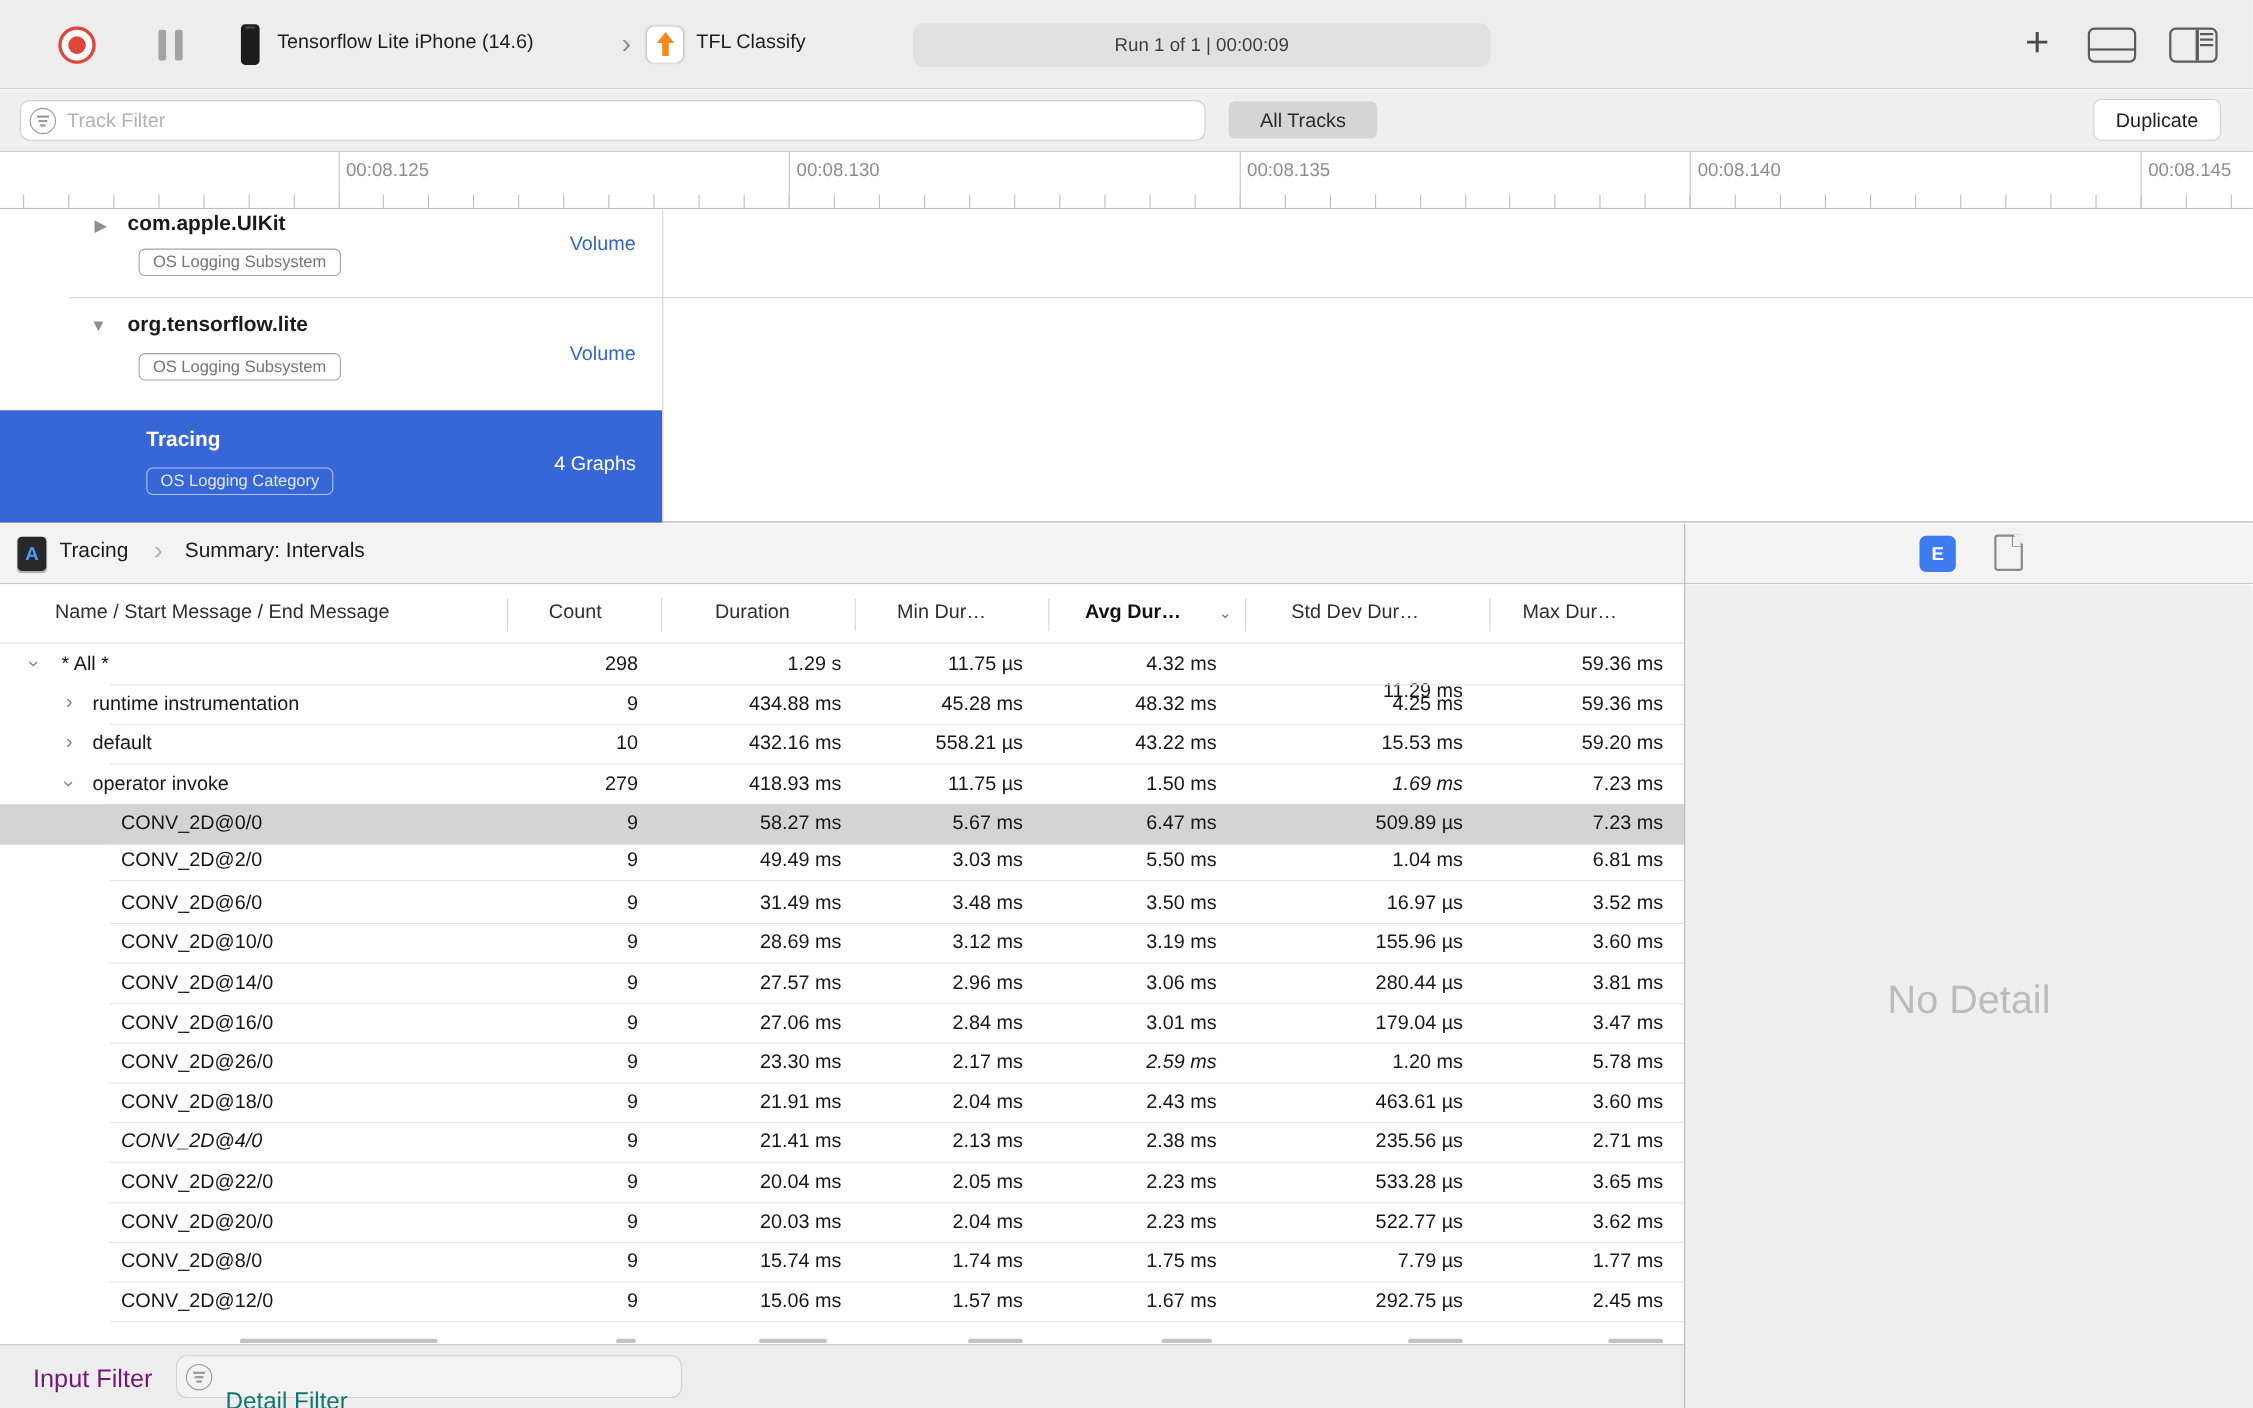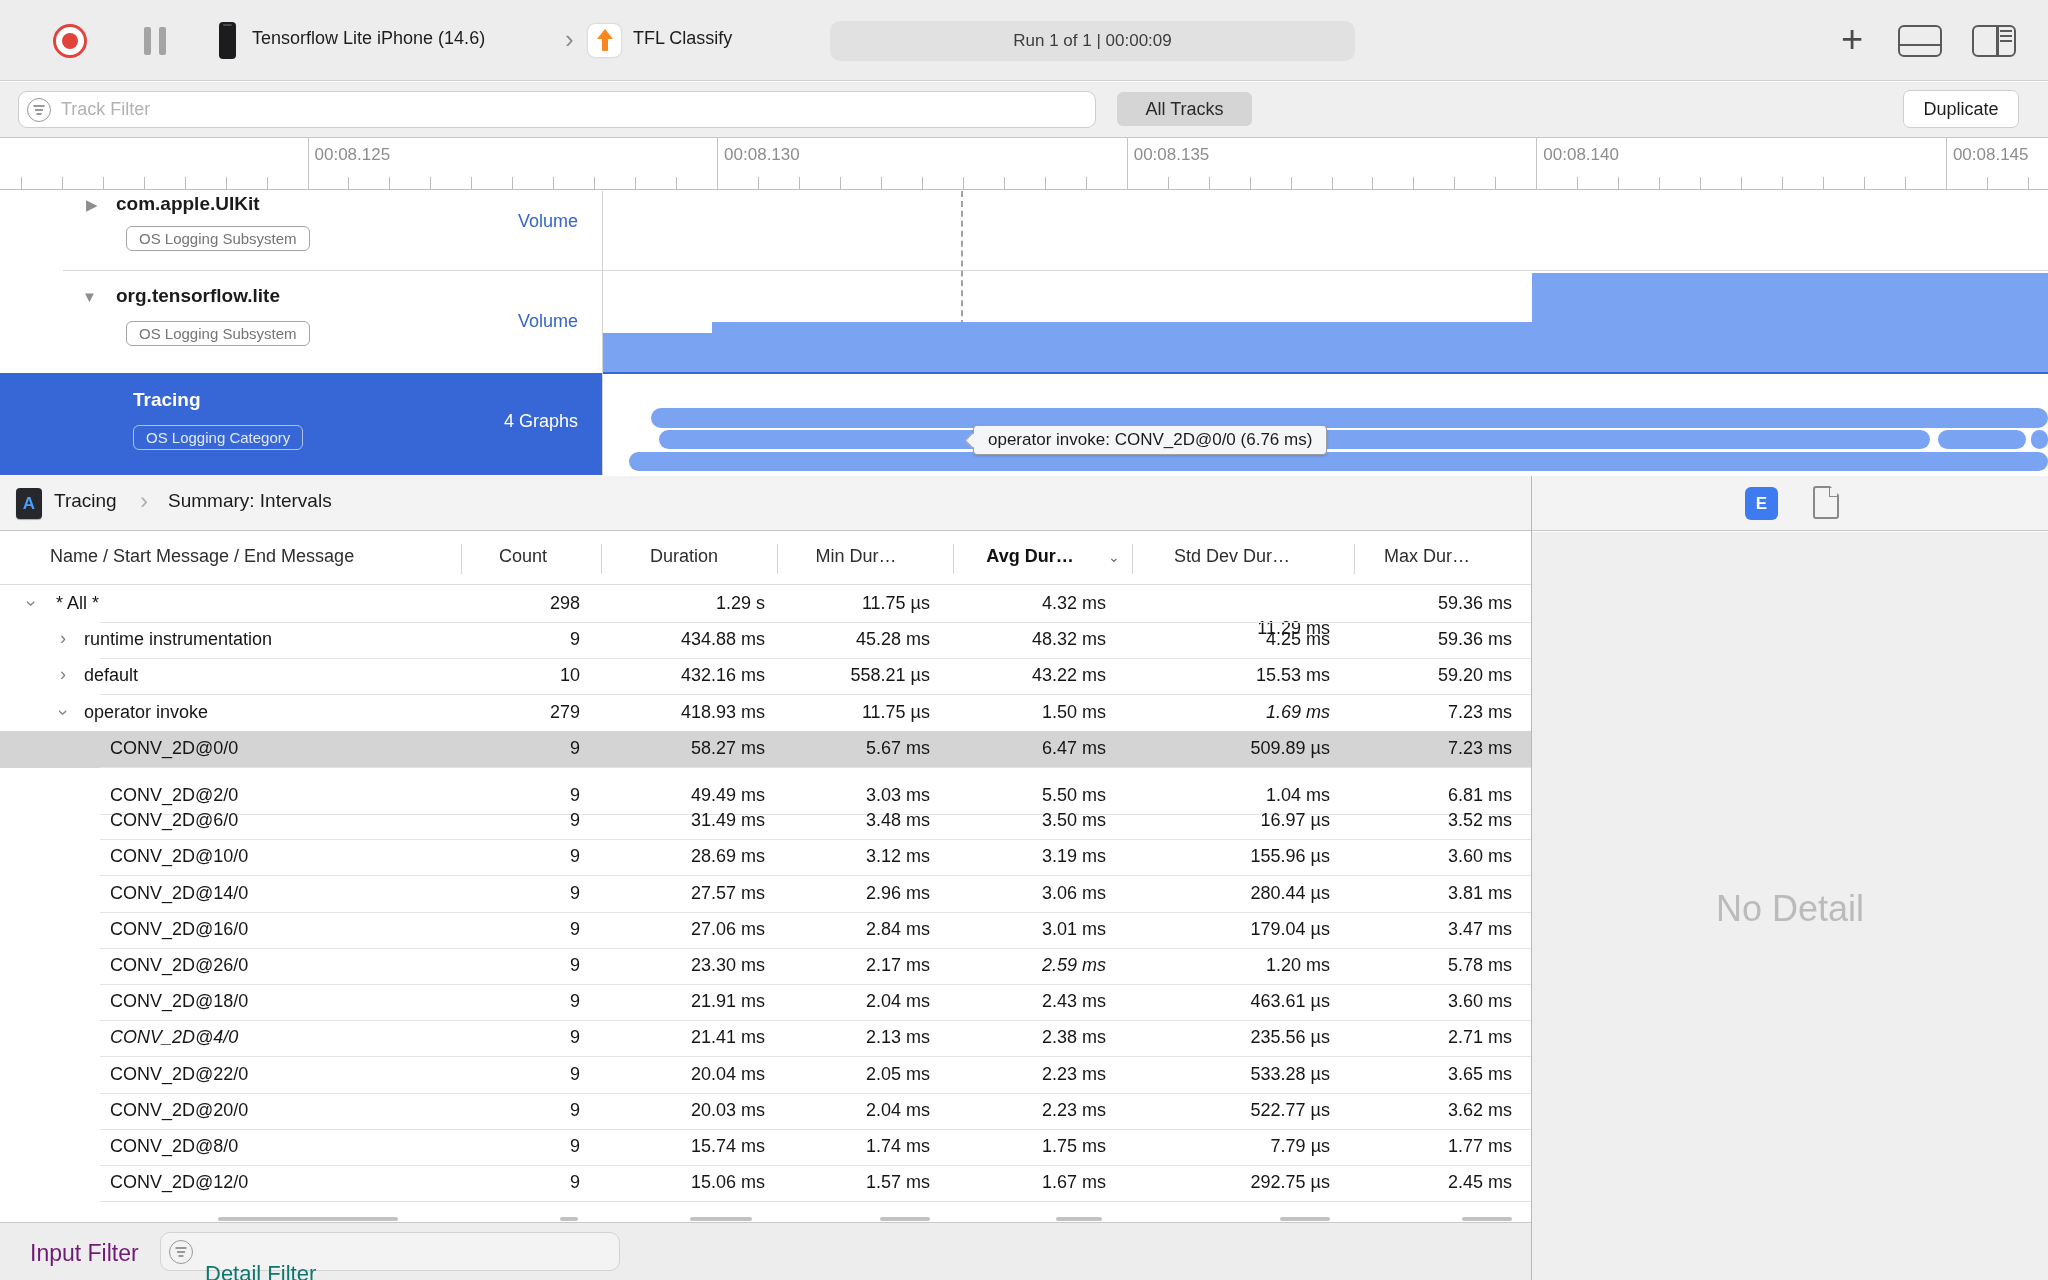--- a/index.html
+++ b/index.html
@@ -238,41 +238,20 @@
     </div>
 
     <div class="tlabel sel">
       <span class="ttitle" style="left:133px;top:16px;">Tracing</span>
       <span class="badge" style="left:133px;top:52px;">OS Logging Category</span>
       <span class="lanelab" style="top:38px;">4 Graphs</span>
     </div>
     <div class="row-divider" style="left:63px;right:0;top:79px;"></div>
     <div class="label-col-sep"></div>
 
-    <div class="track-content">
-      <div class="playhead"></div>
-      <div id="tf-volume">
-          <div class="vseg" style="left: 0px; width: 109px; top: 63px; height: 39px;"></div>
-          <div class="vseg" style="left: 109px; width: 820px; top: 52px; height: 50px;"></div>
-          <div class="vseg" style="left: 929px; width: 516px; top: 3px; height: 99px;"></div>
-        </div>
-      <div class="tracing-lane">
-        <div id="tracing-bars">
-            <div class="tseg" style="left: 48px; width: 1397px; top: 34px; height: 20px;"></div>
-            <div class="tseg" style="left: 56px; width: 1271px; top: 56px; height: 19px;"></div>
-            <div class="tseg" style="left: 1335px; width: 88px; top: 56px; height: 19px;"></div>
-            <div class="tseg" style="left: 1428px; width: 17px; top: 56px; height: 19px;"></div>
-            <div class="tseg" style="left: 26px; width: 1419px; top: 78px; height: 19px;"></div>
-          </div>
-        <div class="tooltip">
-          <span class="arrow"></span>
-          <span>operator invoke: CONV_2D@0/0 (6.76 ms)</span>
-        </div>
-      </div>
-    </div>
   </div>
 
   <div class="summary-header">
     <div class="inst-icon">A</div>
     <span class="bc-item" style="left:54px;">Tracing</span>
     <span class="bc-sep" style="left:140px;">›</span>
     <span class="bc-item" style="left:168px;">Summary: Intervals</span>
     <div class="e-btn">E</div>
     <div class="doc-icon"></div>
   </div>
@@ -341,21 +320,21 @@
       <div class="trow sel" style="top: 144.8px;">
         <div class="nm" style="left: 110px;">CONV_2D@0/0</div>
         <div class="num" style="left: 410px;">9</div>
         <div class="num" style="left: 595px;">58.27 ms</div>
         <div class="num" style="left: 760px;">5.67 ms</div>
         <div class="num" style="left: 936px;">6.47 ms</div>
         <div class="num" style="left: 1160px;">509.89 µs</div>
         <div class="num" style="left: 1342px;">7.23 ms</div>
         <div class="rsep"></div>
       </div>
-      <div class="trow" style="top: 192px;">
+      <div class="trow" style="top: 178px;">
         <div class="nm" style="left: 110px;">CONV_2D@2/0</div>
         <div class="num" style="left: 410px;">9</div>
         <div class="num" style="left: 595px;">49.49 ms</div>
         <div class="num" style="left: 760px;">3.03 ms</div>
         <div class="num" style="left: 936px;">5.50 ms</div>
         <div class="num" style="left: 1160px;">1.04 ms</div>
         <div class="num" style="left: 1342px;">6.81 ms</div>
         <div class="rsep"></div>
       </div>
       <div class="trow" style="top: 217.2px;">

